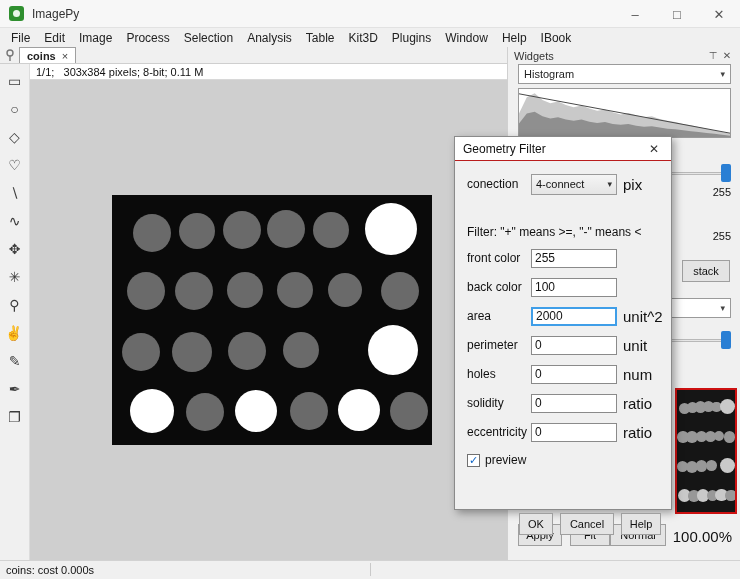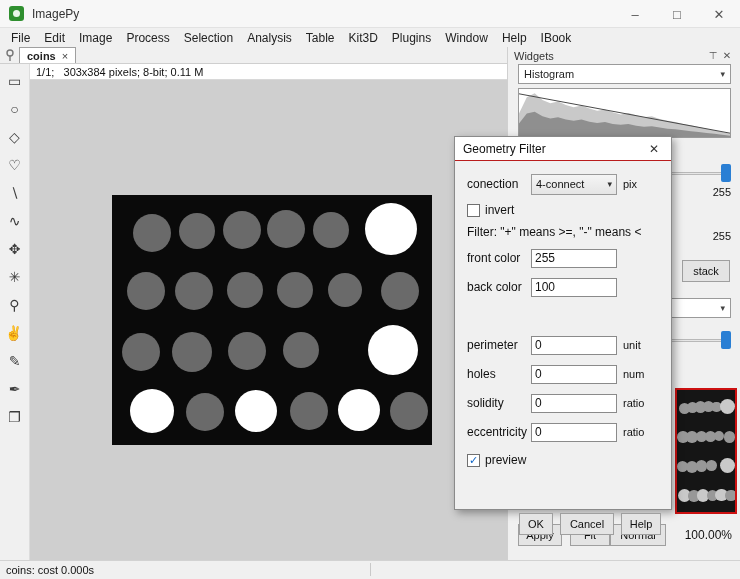--- a/index.html
+++ b/index.html
@@ -82,31 +82,31 @@
          border:1px solid #9f9f9f; color:#111; height:22px; border-radius:0; }
   .panel-btn { position:absolute; }
   #stack-btn { top:213px; right:10px; width:48px; }
   #combo2 { top:251px; }
   #thumb { position:absolute; left:167px; top:341px; width:62px; height:126px;
            border:2px solid #cc1111; background:#151515; overflow:hidden; }
   #thumb .inner { position:absolute; left:0; top:0; width:58px; height:122px; }
   #apply-btn { top:477px; left:10px; width:44px; }
   #fit-btn { top:477px; left:62px; width:40px; }
   #normal-btn { top:477px; left:102px; width:56px; }
-  #zoom-label { position:absolute; top:481px; right:8px; font-size:12px; color:#111; }
+  #zoom-label { position:absolute; top:481px; right:8px; font-size:15px; color:#111; }
 
   
   .dialog { position:absolute; left:454px; top:136px; width:218px; height:374px; background:#f0f0f0;
             border:1px solid #8a8a8a; box-shadow:3px 3px 8px rgba(0,0,0,0.35); z-index:10; }
   .dlg-titlebar { height:24px; background:#ffffff; display:flex; align-items:center; padding:0 8px;
                   font-size:12px; color:#111; border-bottom:1px solid #b91c1c; }
   .dlg-close { margin-left:auto; width:18px; text-align:center; font-size:12px; color:#333; }
   .dlg-row { position:absolute; left:0; width:218px; height:22px; display:flex; align-items:center; }
   .dlg-label { position:absolute; left:12px; font-size:12px; color:#111; }
-  .dlg-unit { position:absolute; left:168px; font-size:11px; color:#111; }
+  .dlg-unit { position:absolute; left:168px; font-size:15px; color:#111; }
   .dlg-input { position:absolute; left:76px; width:86px; height:19px; border:1px solid #8a8a8a;
                background:#fff; font-size:12px; padding:0 3px; color:#111;
                font-family:"Liberation Sans",sans-serif; }
   .dlg-input.focused { border:2px solid #3f9ee8; }
   .dlg-combo { position:absolute; left:76px; width:86px; height:21px;
                background:linear-gradient(#f5f5f5,#e5e5e5); border:1px solid #9a9a9a; display:flex;
                align-items:center; padding:0 4px; font-size:11px; color:#111; }
   .dlg-combo .caret { margin-left:auto; font-size:9px; color:#333; }
   .checkbox { width:13px; height:13px; border:1px solid #707070; background:#fff; display:inline-flex;
               align-items:center; justify-content:center; font-size:11px; line-height:11px;
@@ -317,37 +317,38 @@
 
   <div class="dlg-row" style="top:36px;">
     <span class="dlg-label">conection</span>
     <div class="dlg-combo">
       <span>4-connect</span>
       <span class="caret">▾</span>
     </div>
     <span class="dlg-unit">pix</span>
   </div>
 
-  <div class="dlg-row" style="top:62px;">
-    <span class="checkbox"></span>
-    <span class="cb-label">invert</span>
-  </div>
 
   <div class="dlg-note">Filter: "+" means &gt;=, "-" means &lt;</div>
 
   <div class="dlg-row" style="top:110px;">
     <span class="dlg-label">front color</span>
     <input class="dlg-input" value="255" style="">
     <span class="dlg-unit"></span>
   </div>
   <div class="dlg-row" style="top:139px;">
     <span class="dlg-label">back color</span>
     <input class="dlg-input" value="100" style="">
     <span class="dlg-unit"></span>
   </div>
+  <div class="dlg-row" style="top:168px;">
+    <span class="dlg-label">area</span>
+    <input class="dlg-input focused" value="2000" style="">
+    <span class="dlg-unit">unit^2</span>
+  </div>
   <div class="dlg-row" style="top:197px;">
     <span class="dlg-label">perimeter</span>
     <input class="dlg-input" value="0" style="">
     <span class="dlg-unit">unit</span>
   </div>
   <div class="dlg-row" style="top:226px;">
     <span class="dlg-label">holes</span>
     <input class="dlg-input" value="0" style="">
     <span class="dlg-unit">num</span>
   </div>

